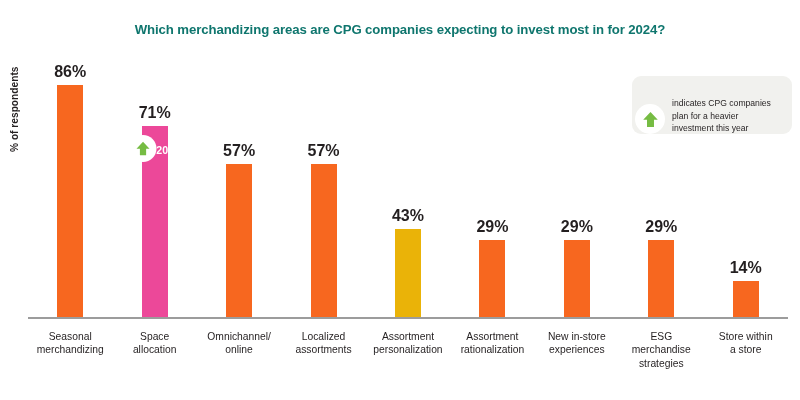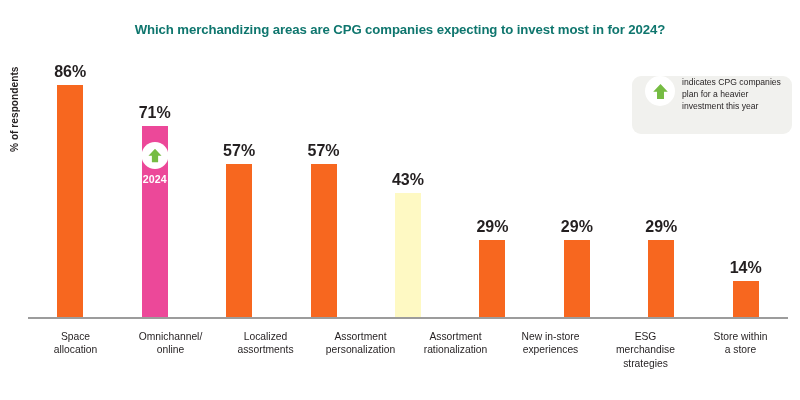--- a/index.html
+++ b/index.html
@@ -46,22 +46,22 @@
   
   .legend-box {
     position: absolute;
     top: 76px;
     left: 632px;
     width: 160px;
     height: 58px;
     background: #f1f1ee;
     border-radius: 9px;
     display: flex;
-    align-items: flex-start;
-    padding: 0 8px 0 13px;
+    align-items: flex-end;
+    padding: 0 8px 0 3px;
   }
   .legend-badge {
     flex: 0 0 auto;
     width: 30px;
     height: 30px;
     border-radius: 50%;
     background: #ffffff;
     display: flex;
     align-items: center;
     justify-content: center;
@@ -138,25 +138,25 @@
     margin-bottom: 4px;
     font-size: 16px;
     font-weight: bold;
     color: #231f20;
     white-space: nowrap;
   }
 
   
   .bar-marker {
     position: absolute;
-    top: 16px;
+    top: 9px;
     left: 50%;
     transform: translateX(-50%);
     display: flex;
-    flex-direction: column;
+    flex-direction: row;
     align-items: center;
   }
   .marker-badge {
     width: 27px;
     height: 27px;
     border-radius: 50%;
     background: #ffffff;
     display: flex;
     align-items: center;
     justify-content: center;
@@ -236,21 +236,21 @@
           <div class="bar" style="height: 155.347px; background: rgb(247, 103, 31);">
             <div class="bar-value">57%</div>
           </div>
         </div>
         <div class="bar-slot">
           <div class="bar" style="height: 155.347px; background: rgb(247, 103, 31);">
             <div class="bar-value">57%</div>
           </div>
         </div>
         <div class="bar-slot">
-          <div class="bar" style="height: 126px; background: #fef9c3; margin-top: 26px;">
+          <div class="bar" style="height: 90px; background: #eab308; margin-top: 26px;">
             <div class="bar-value">43%</div>
           </div>
         </div>
         <div class="bar-slot">
           <div class="bar" style="height: 79.0363px; background: rgb(247, 103, 31);">
             <div class="bar-value">29%</div>
           </div>
         </div>
         <div class="bar-slot">
           <div class="bar" style="height: 79.0363px; background: rgb(247, 103, 31);">
@@ -265,20 +265,22 @@
         <div class="bar-slot">
           <div class="bar" style="height: 38.1554px; background: rgb(247, 103, 31);">
             <div class="bar-value">14%</div>
           </div>
         </div>
       </div>
     <div class="baseline" style="background: rgb(156, 156, 156);"></div>
   </div>
 
   <div class="cats">
+      <div class="cat">Seasonal
+merchandizing</div>
       <div class="cat">Space
 allocation</div>
       <div class="cat">Omnichannel/
 online</div>
       <div class="cat">Localized
 assortments</div>
       <div class="cat">Assortment
 personalization</div>
       <div class="cat">Assortment
 rationalization</div>

